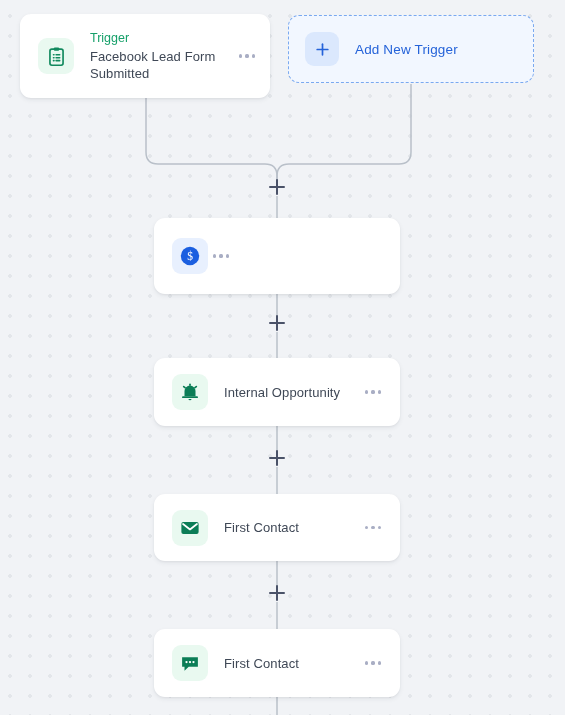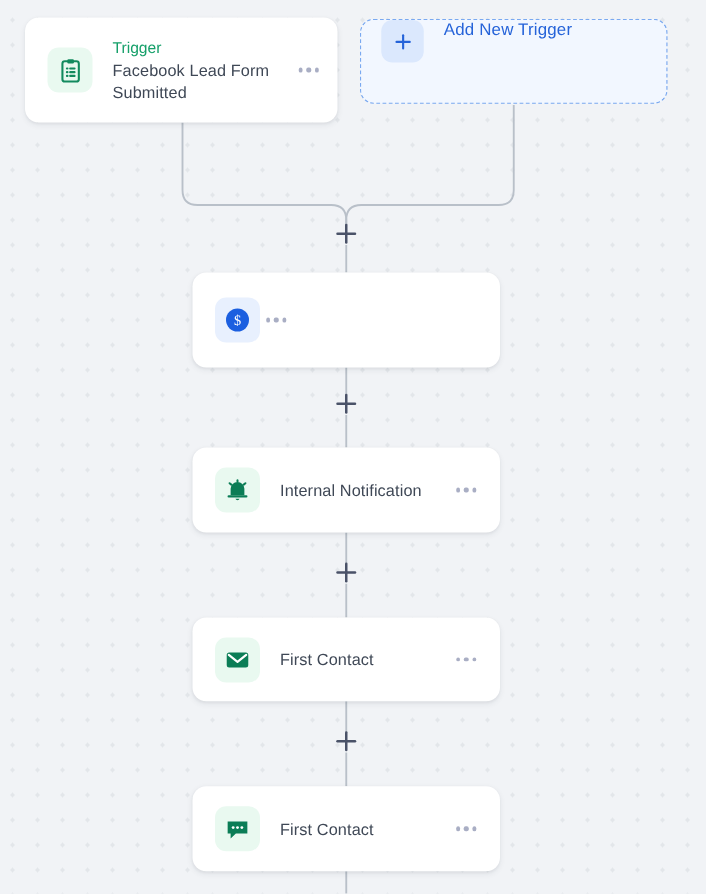--- a/index.html
+++ b/index.html
@@ -115,21 +115,21 @@
   #node-add-trigger {
     position: absolute;
     left: 288px;
     top: 15px;
     width: 246px;
     height: 68px;
     background: #f2f7ff;
     border: 1.4px dashed #7aa9f0;
     border-radius: 11px;
     display: flex;
-    align-items: flex-start;
+    align-items: center;
     padding: 0 0 0 16px;
     cursor: pointer;
   }
   #add-trigger-tile {
     width: 34px;
     height: 34px;
     min-width: 34px;
     border-radius: 9px;
     background: #dbe8fd;
     display: flex;
@@ -251,21 +251,21 @@
       <svg width="22" height="22" viewBox="0 0 24 24" fill="none" stroke="#0b7d56" stroke-width="1.8" stroke-linecap="round">
         <path d="M6 16.6 V11 a6 6 0 0 1 12 0 v5.6" fill="#0b7d56" stroke="none"></path>
         <line x1="4.3" y1="17.6" x2="19.7" y2="17.6" stroke-width="2"></line>
         <path d="M10.2 19.6 a1.9 1.9 0 0 0 3.6 0" fill="#0b7d56" stroke="none"></path>
         <line x1="5.1" y1="6.1" x2="6.6" y2="7.3"></line>
         <line x1="18.9" y1="6.1" x2="17.4" y2="7.3"></line>
         <line x1="12" y1="3.6" x2="12" y2="4.6"></line>
       </svg>
     </div>
     <div class="node-body">
-      <div class="node-title single">Internal Notification</div>
+      <div class="node-title single">Internal Opportunity</div>
     </div>
     <div class="kebab">
       <i></i>
         <i></i>
         <i></i>
     </div>
   </div>
 
   <div class="node action-node" id="node-a2">
     <div class="node-icon icon-green">

